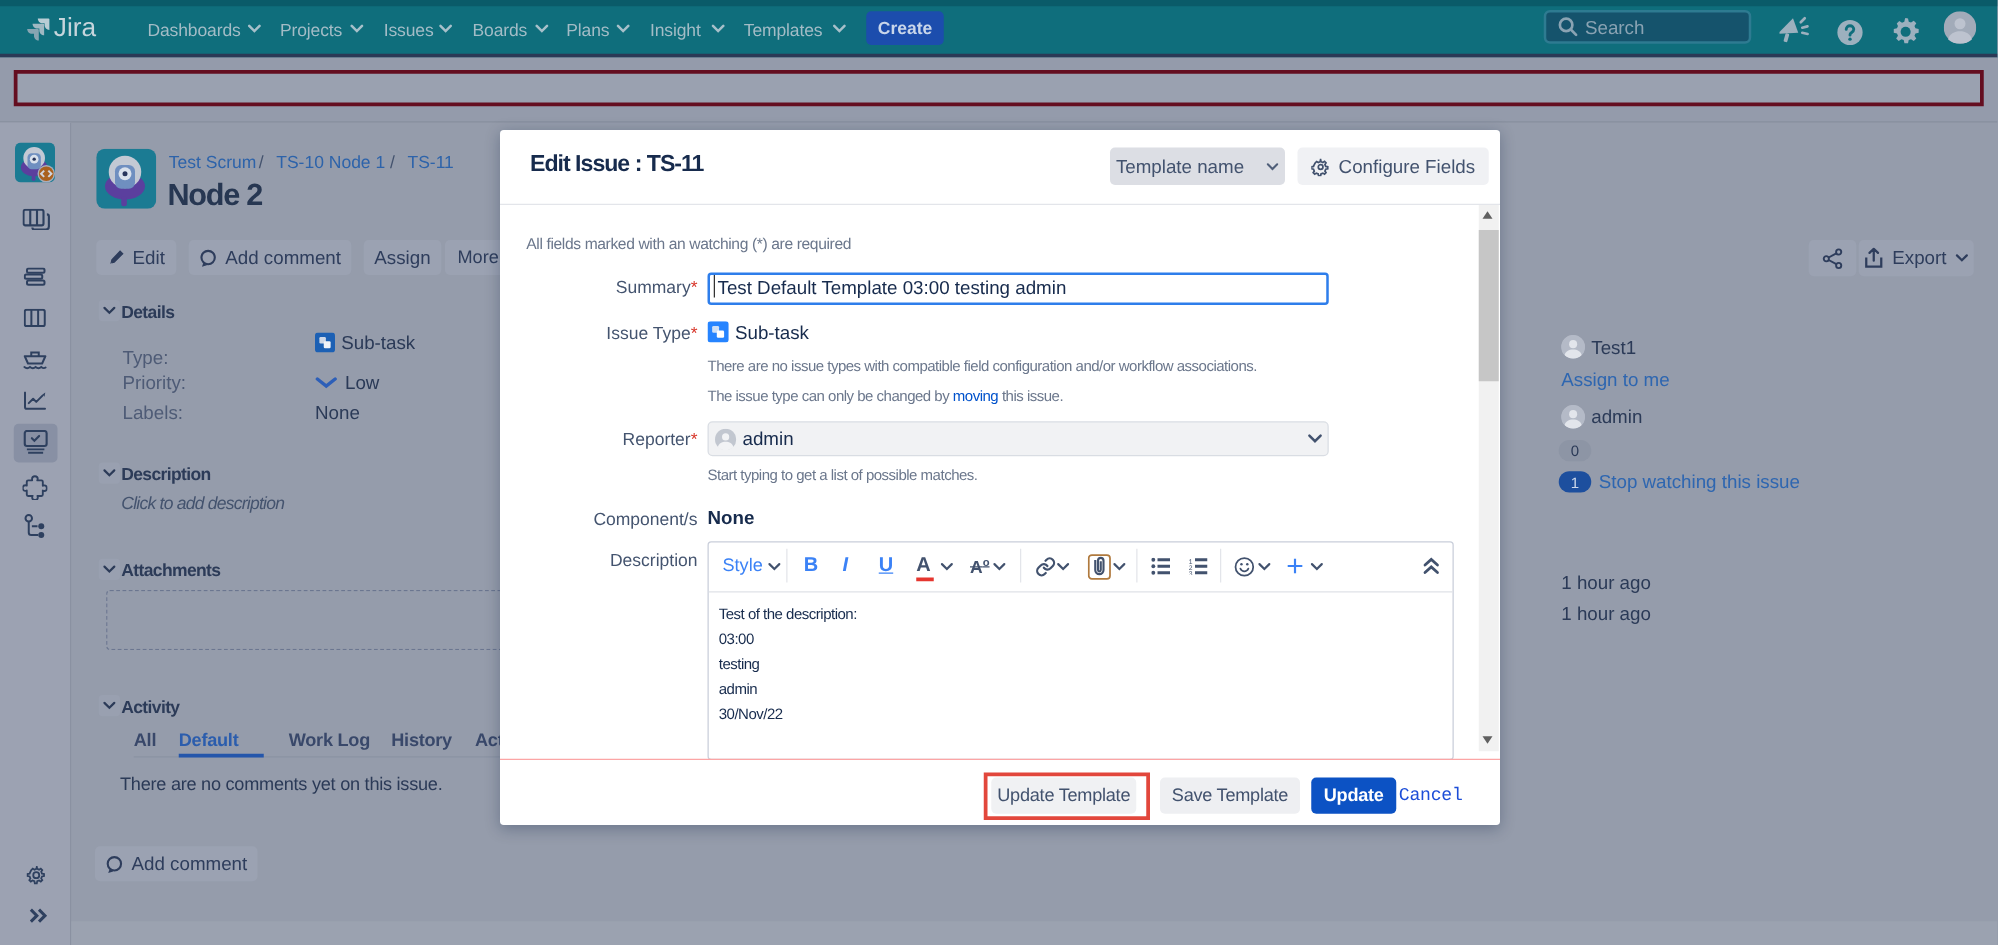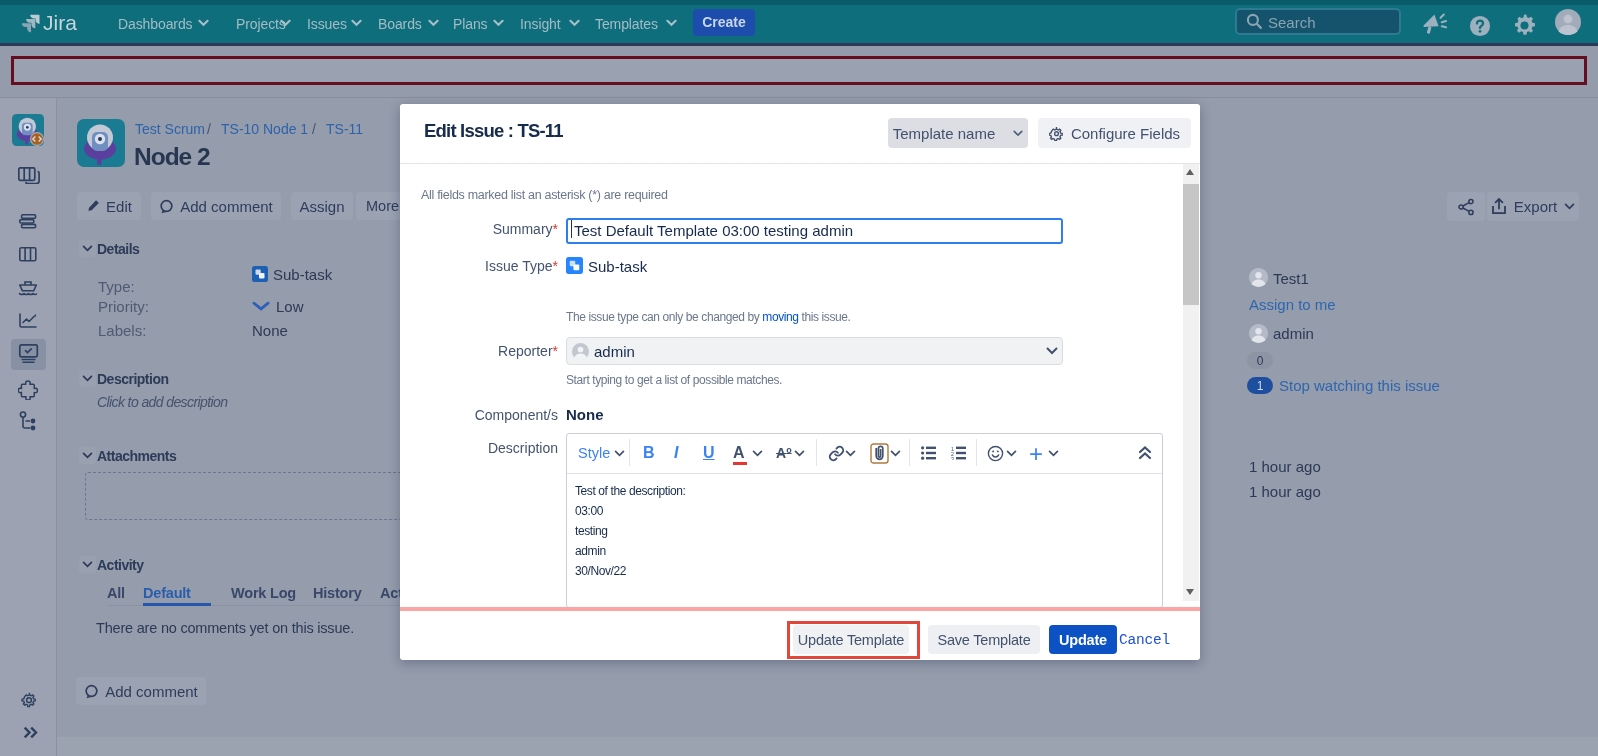--- a/index.html
+++ b/index.html
@@ -60,38 +60,38 @@
   #sumipt{left:166px;top:114px;width:497px;height:26px;border:2px solid #2e7eeb;border-radius:3px;box-sizing:border-box;background:#fff;}
   #repsel{left:166px;top:233px;width:497px;height:28px;background:#f1f2f4;border:1px solid #d9dde3;border-radius:4px;box-sizing:border-box;}
   #descbox{left:166px;top:329px;width:597px;height:175px;border:1px solid #c9ceda;border-radius:3px;box-sizing:border-box;background:#fff;}
   #dtoolbar{left:0px;top:0px;width:595px;height:39px;border-bottom:1px solid #dfe2e8;}
   .tsep{top:6px;width:1px;height:27px;background:#e3e5ea;}
   .ticon{color:#3b82f6;}
   
   #sbar{left:783px;top:60px;width:16px;height:437px;background:#f1f1f1;}
   #sthumb{left:0px;top:20px;width:16px;height:121px;background:#c6c6c6;}
   
-  #mfoot{left:0;top:503px;width:800px;height:53px;border-top:4px solid #fca5a5;}
+  #mfoot{left:0;top:503px;width:800px;height:53px;border-top:1px solid #fca5a5;}
   .fbtn{top:14px;height:29px;border-radius:4px;font-size:15px;display:flex;align-items:center;justify-content:center;white-space:nowrap;letter-spacing:-0.2px;font-size:14.5px;}
   #annot{left:387px;top:10px;width:133px;height:38px;border:3px solid #e2473c;box-sizing:border-box;}
 </style>
 </head>
 <body>
 
 <div class="a" id="nav"></div>
 <div class="a" id="navstrip"></div>
 
 <svg class="a" style="left:20px;top:13px" width="21" height="21" viewBox="0 0 24 24">
   <path fill="#b9cdd5" d="M21.5 2H11.7c0 2.4 2 4.4 4.4 4.4h1.8v1.7c0 2.4 2 4.4 4.4 4.4V2.8c0-.4-.3-.8-.8-.8z"></path>
   <path fill="#9fb8c2" d="M16.7 6.8H6.9c0 2.4 2 4.4 4.4 4.4h1.8V13c0 2.4 2 4.4 4.4 4.4V7.6c0-.4-.3-.8-.8-.8z"></path>
   <path fill="#87a5b2" d="M11.8 11.7H2c0 2.4 2 4.4 4.4 4.4h1.8v1.7c0 2.4 2 4.4 4.4 4.4v-9.7c0-.4-.3-.8-.8-.8z"></path>
 </svg>
 <div class="a" style="left:43px;top:11px;font-size:21px;color:#c6d5dc;">Jira</div>
 <div class="a mitem" style="left:118px">Dashboards</div>
-<div class="a mitem" style="left:236px">Projects</div>
+<div class="a mitem" style="left:224px">Projects</div>
 <div class="a mitem" style="left:307px">Issues</div>
 <div class="a mitem" style="left:378px">Boards</div>
 <div class="a mitem" style="left:453px">Plans</div>
 <div class="a mitem" style="left:520px">Insight</div>
 <div class="a mitem" style="left:595px">Templates</div>
 <svg class="a mchev" style="left:198px" width="11" height="8" viewBox="0 0 12 8">
     <path fill="none" stroke="#a7c0ca" stroke-width="2.2" stroke-linecap="round" d="M1.5 1.5L6 6l4.5-4.5"></path>
   </svg>
 <svg class="a mchev" style="left:280px" width="11" height="8" viewBox="0 0 12 8">
     <path fill="none" stroke="#a7c0ca" stroke-width="2.2" stroke-linecap="round" d="M1.5 1.5L6 6l4.5-4.5"></path>
@@ -353,32 +353,33 @@
     <svg style="margin-left:18px" width="10" height="7" viewBox="0 0 12 8">
         <path fill="none" stroke="#505f79" stroke-width="2" stroke-linecap="round" d="M1.5 1.5L6 6l4.5-4.5"></path>
       </svg></div>
   <div class="m hbtn" style="left:638px;width:153px;background:#f0f1f4;">
     <svg style="margin-right:7px" width="15" height="15" viewBox="0 0 24 24">
         <path fill="none" stroke="#42526E" stroke-width="2.2" d="M12 2.8l.5 2.6 2.4 1 2.1-1.4 1.9 1.9-1.4 2.1 1 2.4 2.6.5v2.6l-2.6.5-1 2.4 1.4 2.1-1.9 1.9-2.1-1.4-2.4 1-.5 2.6h-2.6l-.5-2.6-2.4-1-2.1 1.4-1.9-1.9 1.4-2.1-1-2.4-2.6-.5v-2.6l2.6-.5 1-2.4L5 7l1.9-1.9L9 6.4l2.4-1 .5-2.6z"></path>
         <circle cx="12" cy="12.2" r="3" fill="none" stroke="#42526E" stroke-width="2.2"></circle>
       </svg>
     Configure Fields</div>
   <div class="m" id="mhline"></div>
-  <div class="m mgray" style="left:21px;top:84px;font-size:12.5px;letter-spacing:-0.3px;">All fields marked list an asterisk (*) are required</div>
+  <div class="m mgray" style="left:21px;top:84px;font-size:12.5px;letter-spacing:-0.3px;">All fields marked with an watching (*) are required</div>
   <div class="m mlabel" style="top:117px;">Summary<span class="req">*</span></div>
   <div class="m" id="sumipt"></div>
   <div class="m" style="left:171px;top:116px;width:1px;height:18px;background:#333;"></div>
   <div class="m mdark" style="left:174px;top:118px;">Test Default Template 03:00 testing admin</div>
   <div class="m mlabel" style="top:154px;">Issue Type<span class="req">*</span></div>
   <svg class="m" style="left:166px;top:153px" width="17" height="17" viewBox="0 0 16 16">
     <rect width="16" height="16" rx="2.5" fill="#2684FF"></rect>
     <rect x="3.5" y="3.5" width="5.2" height="5.2" rx="1" fill="#cfe0f6"></rect>
     <rect x="7" y="7" width="5.5" height="5.5" rx="1" fill="#fff"></rect>
   </svg>
   <div class="m mdark" style="left:188px;top:154px;">Sub-task</div>
+  <div class="m mgray" style="left:166px;top:182px">There are no issue types with compatible field configuration and/or workflow associations.</div>
   <div class="m mgray" style="left:166px;top:206px">The issue type can only be changed by <span class="mlink">moving</span> this issue.</div>
   <div class="m mlabel" style="top:239px;">Reporter<span class="req">*</span></div>
   <div class="m" id="repsel"></div>
   <svg class="m" style="left:172px;top:239px" width="17" height="17" viewBox="0 0 26 26">
       <circle cx="13" cy="13" r="13" fill="#c2c7d0"></circle>
       <circle cx="13" cy="10" r="4.4" fill="#f2f3f5"></circle>
       <path fill="#f2f3f5" d="M3.5 22.5c1-4.5 5-6.6 9.5-6.6s8.5 2.1 9.5 6.6c-2.4 2.2-5.8 3.5-9.5 3.5s-7.1-1.3-9.5-3.5z"></path>
     </svg>
   <div class="m mdark" style="left:194px;top:239px;">admin</div>
   <svg class="m" style="left:646px;top:243px" width="12" height="8" viewBox="0 0 12 8">

